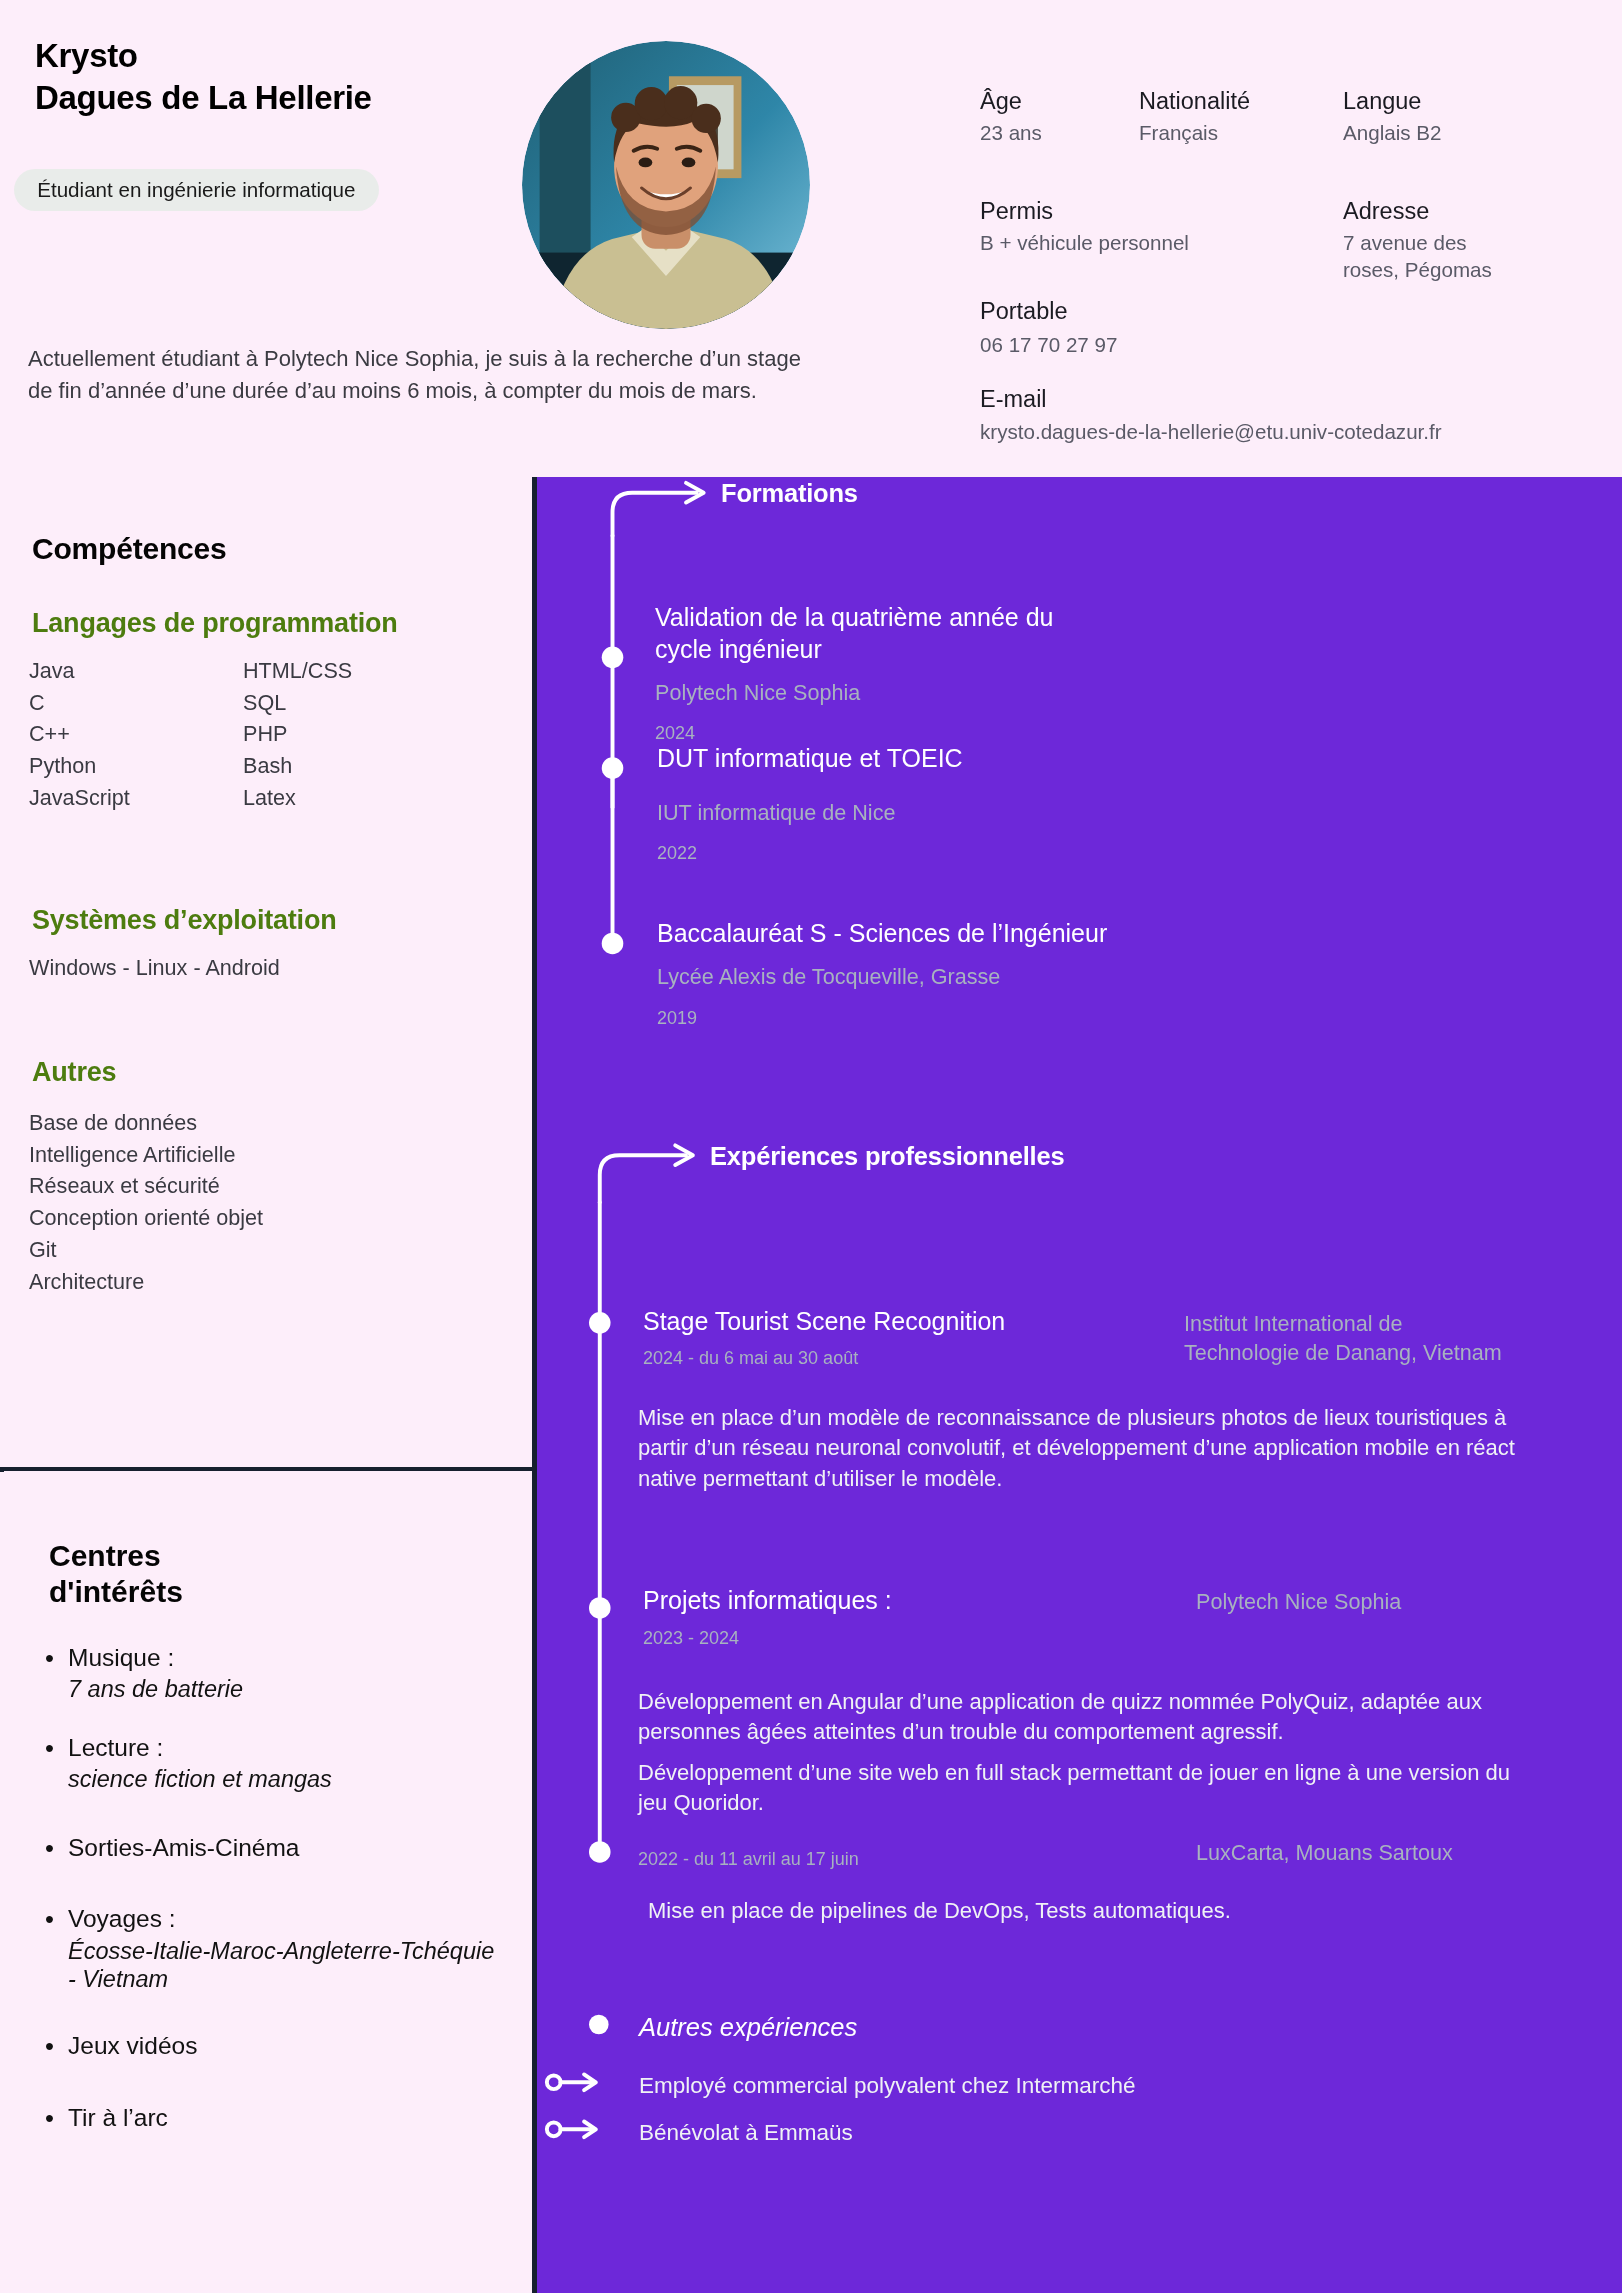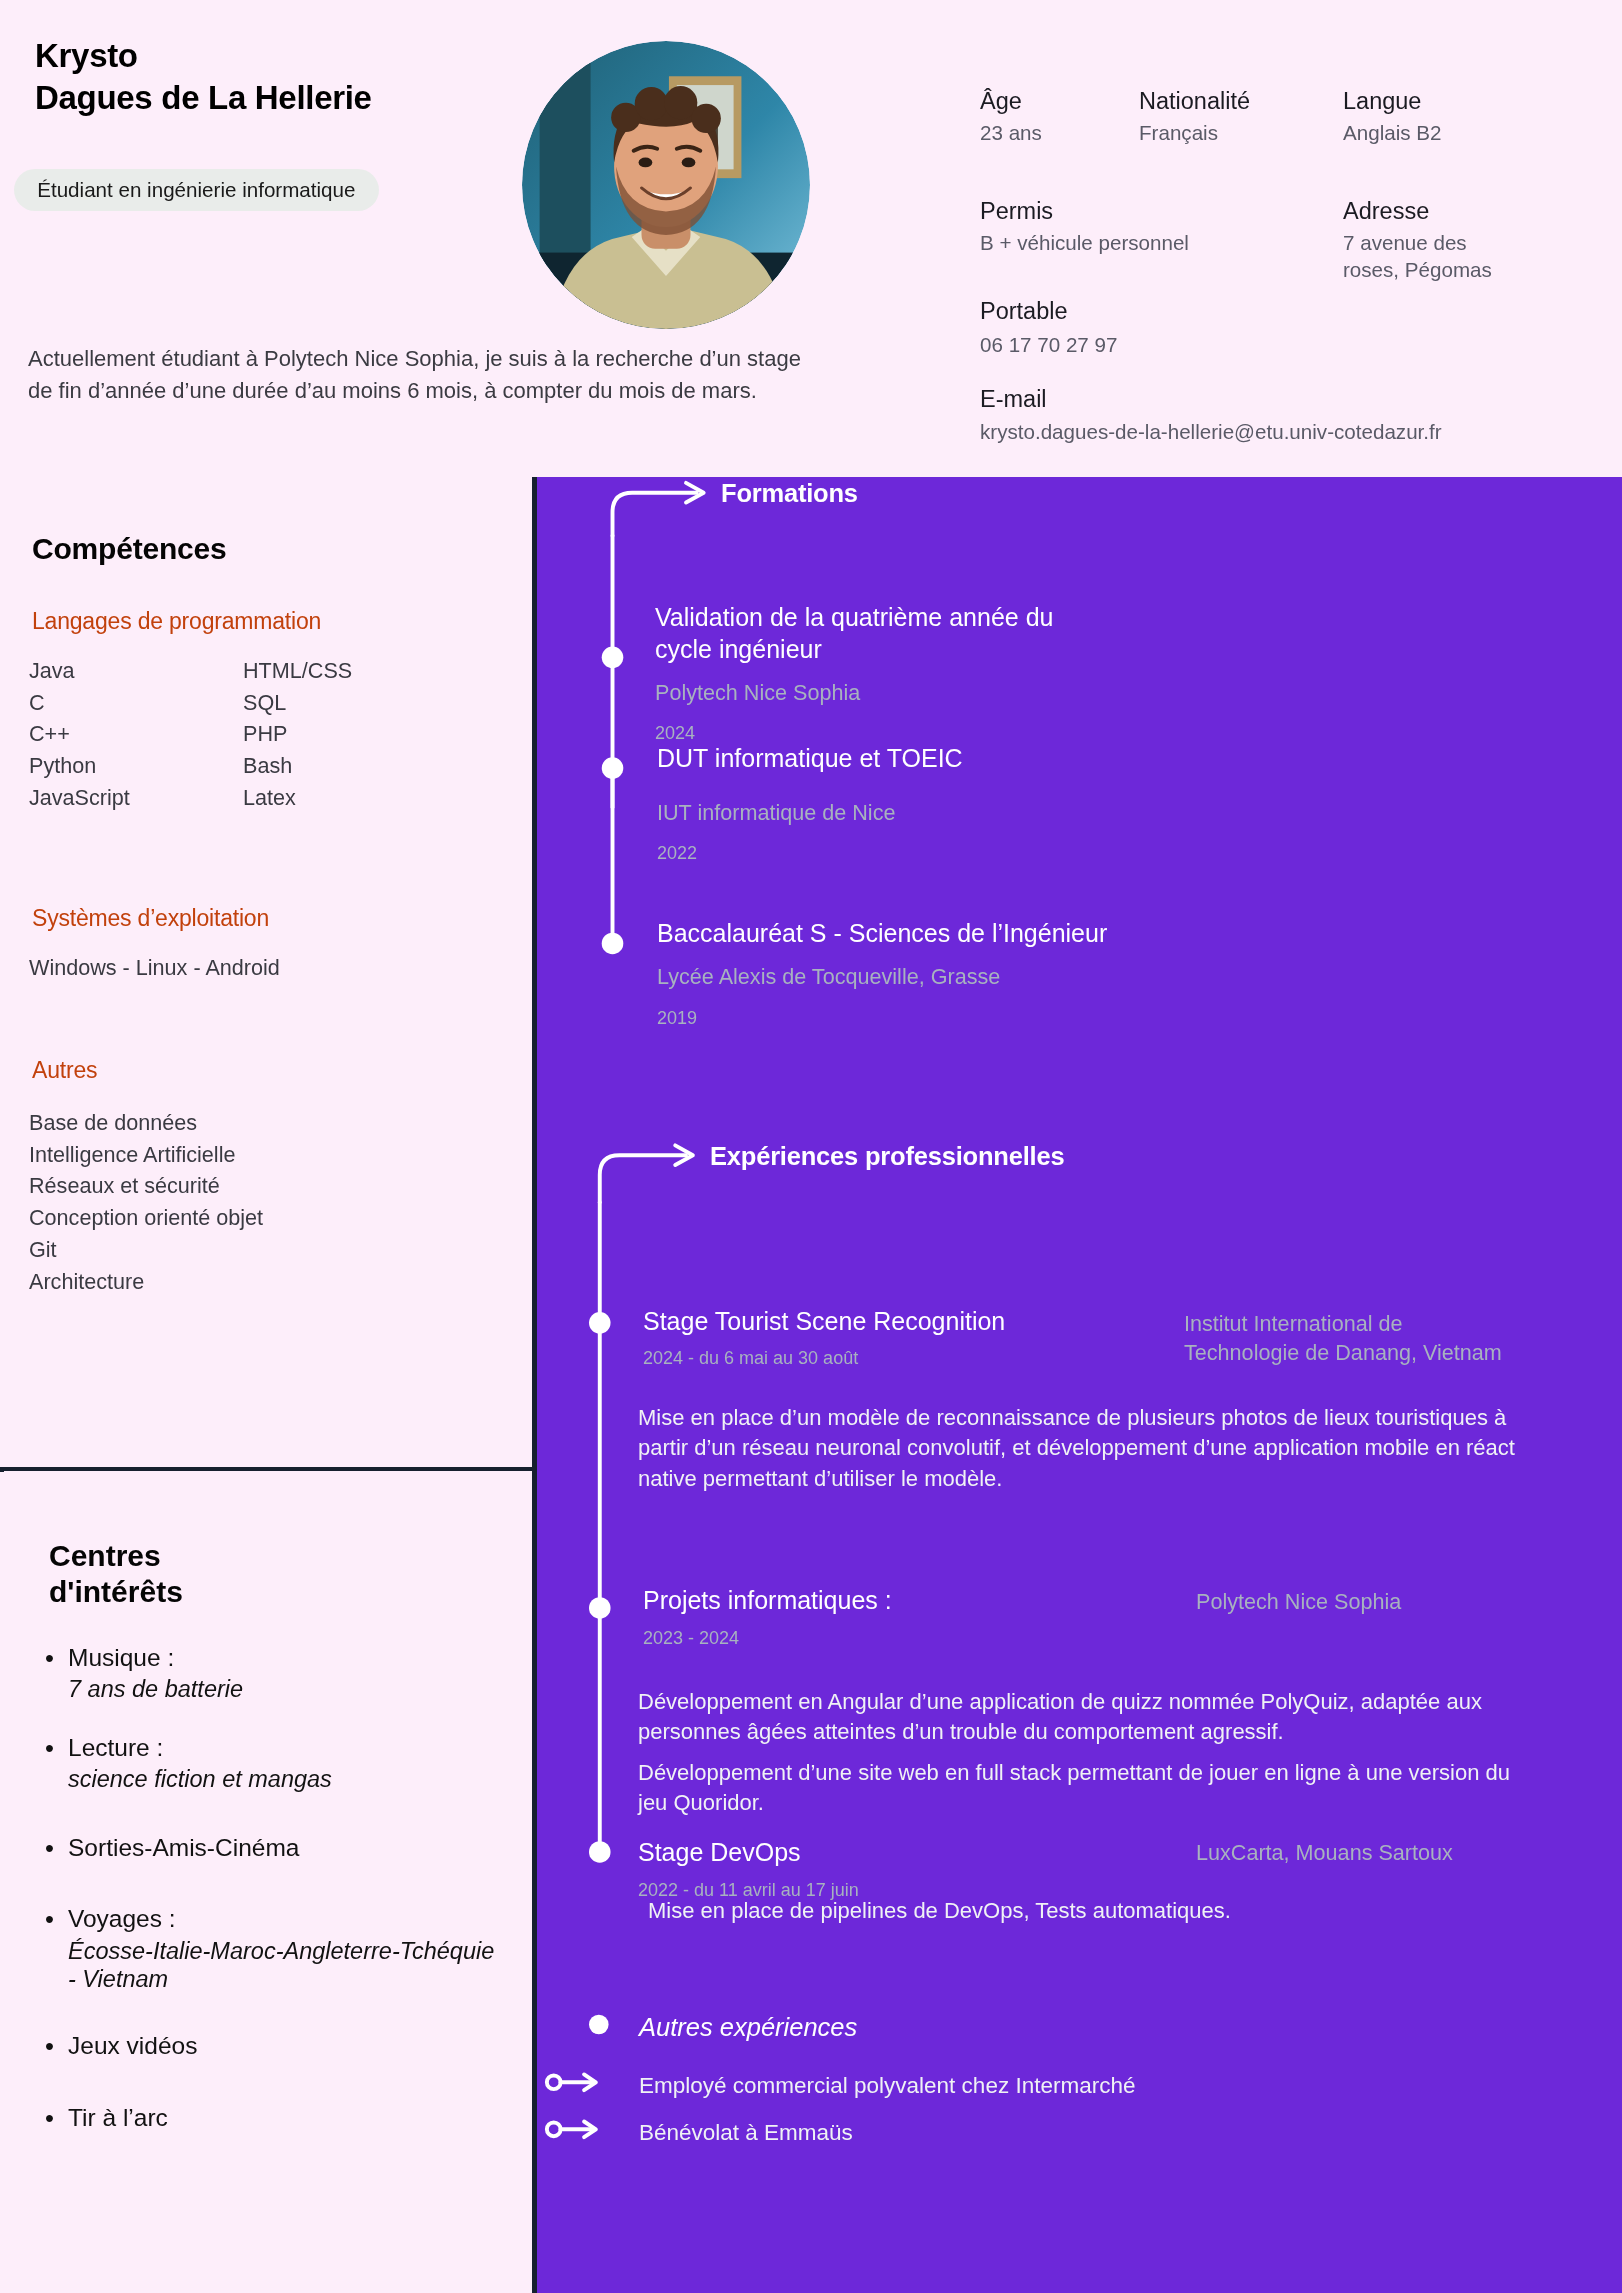--- a/index.html
+++ b/index.html
@@ -62,21 +62,21 @@
     background: #fdeefa;
   }
   
   .right {
     position: absolute; left: 537px; top: 0; width: 1085px; height: 1816px;
     background: #6d28d9;
   }
 
   
   .h1 { font-size: 30px; font-weight: bold; color: #050505; letter-spacing: -0.2px; }
-  .h2 { font-size: 23px; font-weight: normal; color: #c2410c; letter-spacing: -0.2px; }
+  .h2 { font-size: 27px; font-weight: bold; color: #4d7c0f; letter-spacing: -0.2px; }
   .ltxt { font-size: 21.6px; color: #3a3a42; line-height: 1.34; }
 
   .comp-title { position: absolute; left: 32px; top: 55px; }
   .lang-title { position: absolute; left: 32px; top: 131px; }
   .lang-cols { position: absolute; left: 29px; top: 178px; display: flex; }
   .lang-cols .col { width: 214px; }
   .lang-cols .col div { font-size: 21.6px; color: #3a3a42; line-height: 1.47; }
 
   .os-title { position: absolute; left: 32px; top: 428px; }
   .os-val { position: absolute; left: 29px; top: 477px; }
@@ -388,21 +388,20 @@
         <div class="e-title">Projets informatiques :</div>
         <div class="e-year" style="margin-top:10.8px">2023 - 2024</div>
       </div>
       <div class="e-right" style="left:659px; top:1111px; width:412px;">
         <div>Polytech Nice Sophia</div>
       </div>
       <div class="entry e-desc" style="left:101px; top:1210px; width:882px;">Développement en Angular d’une application de quizz nommée PolyQuiz, adaptée aux personnes âgées atteintes d’un trouble du comportement agressif.</div>
       <div class="entry e-desc" style="left:101px; top:1281px; width:882px;">Développement d’une site web en full stack permettant de jouer en ligne à une version du jeu Quoridor.</div>
 
       <div class="entry" style="left:101px; top:1360px; width:549px;">
-        <div class="e-title">Stage DevOps</div>
         <div class="e-year" style="margin-top:10.8px">2022 - du 11 avril au 17 juin</div>
       </div>
       <div class="e-right" style="left:659px; top:1362px; width:412px;">
         <div>LuxCarta, Mouans Sartoux</div>
       </div>
       <div class="entry e-desc" style="left:111px; top:1419px; width:882px;">Mise en place de pipelines de DevOps, Tests automatiques.</div>
 
       <div class="ae-head" style="left:102px; top:1535px;font-style:italic;">Autres expériences</div>
       <div class="ae-item" style="left:102px; top:1595px;">Employé commercial polyvalent chez Intermarché</div>
       <div class="ae-item" style="left:102px; top:1642px;">Bénévolat à Emmaüs</div>

